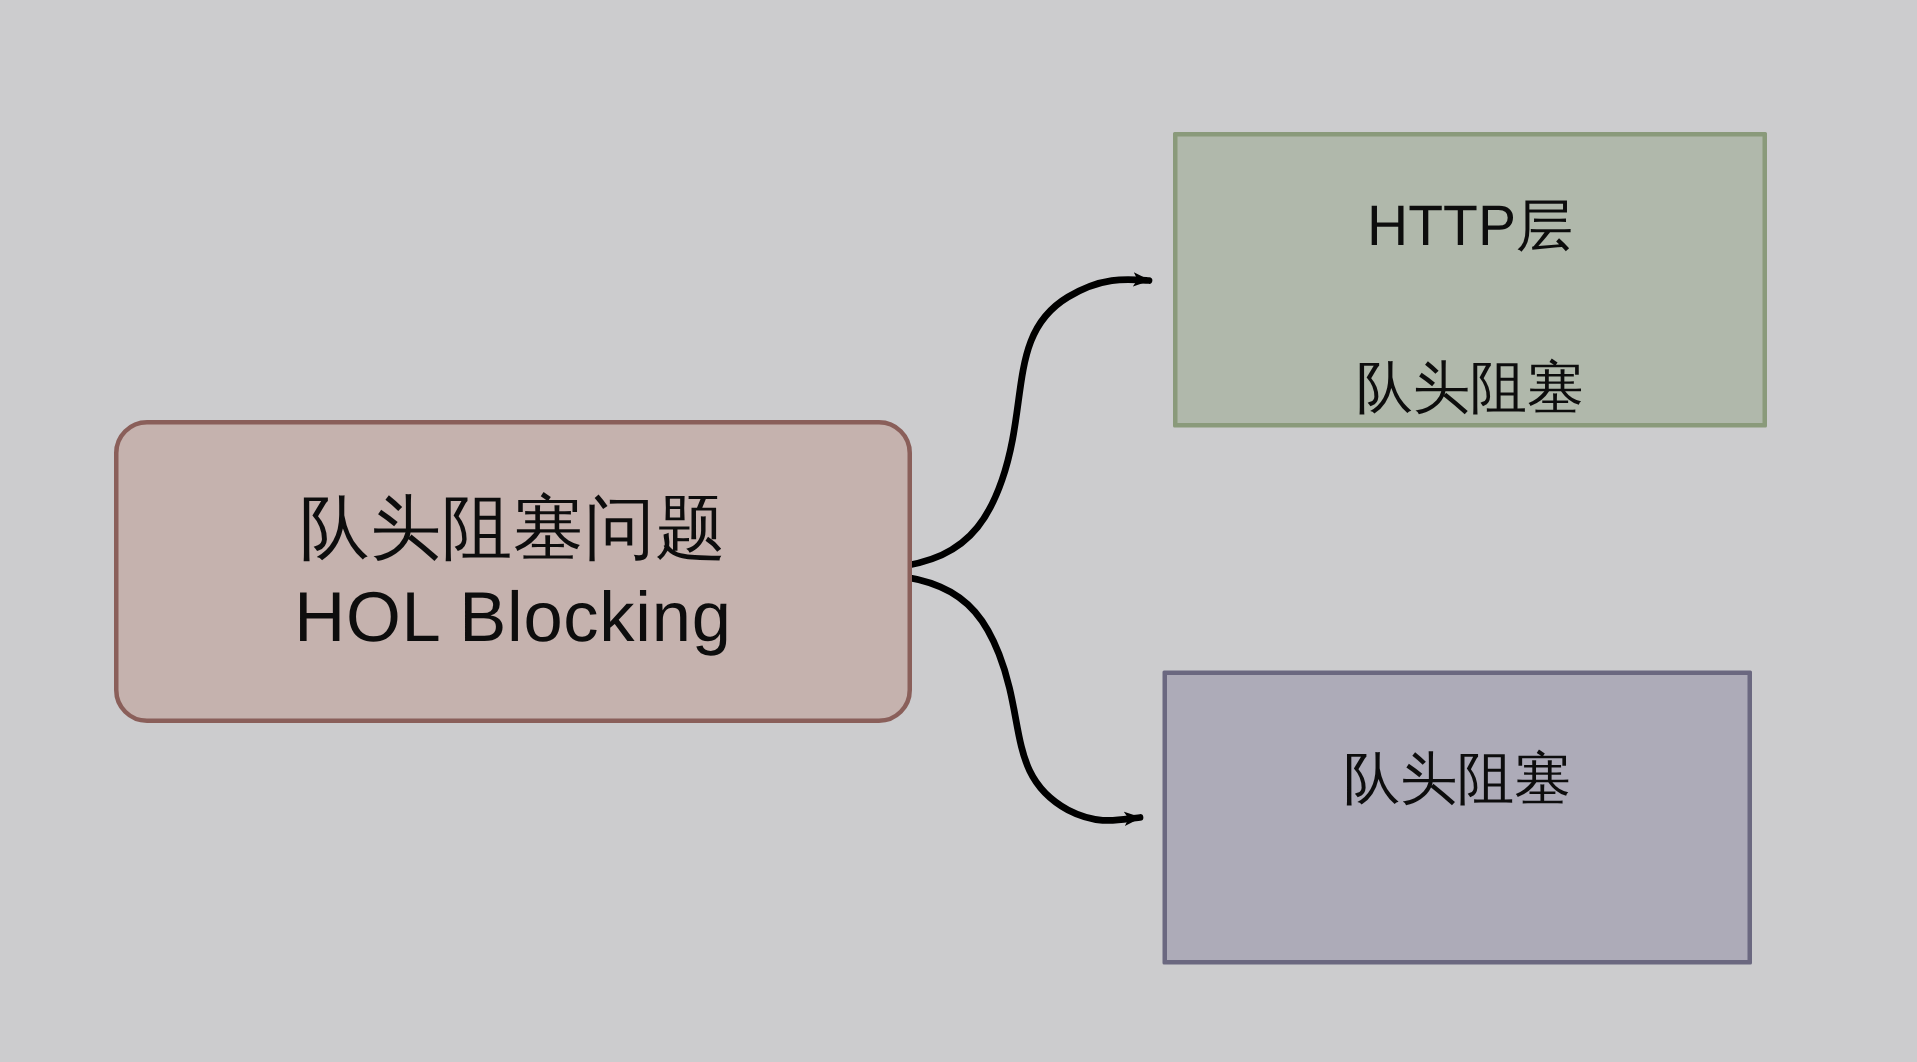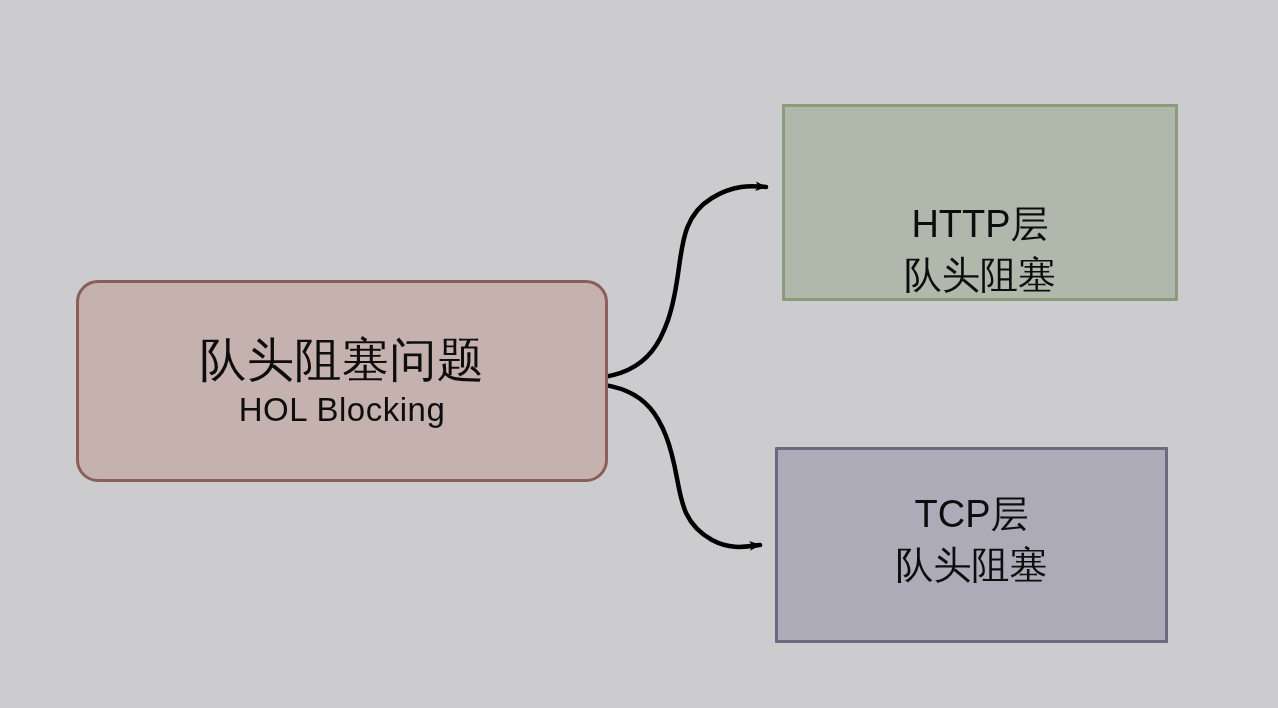--- a/index.html
+++ b/index.html
@@ -49,32 +49,32 @@
     width: 532px;
     height: 202px;
     background: #c5b2ae;
     border: 3px solid #8a5f5a;
     border-radius: 22px;
     justify-content: center;
     font-size: 47px;
     letter-spacing: 0.5px;
   }
   #node-root .line-1 { font-size: 47px; }
-  #node-root .line-2 { font-size: 33px; margin-top: 4px; }
+  #node-root .line-2 { font-size: 47px; margin-top: 4px; }
 
   
   #node-http {
     left: 782px;
-    top: 104px;
+    top: 88px;
     width: 396px;
     height: 197px;
     background: #b0b8ab;
     border: 3px solid #8a9a7b;
     border-radius: 1px;
-    justify-content: flex-end;
+    justify-content: space-between;
     padding-top: 38px;
     font-size: 38px;
   }
   #node-http .line-2 { margin-top: 6px; }
 
   
   #node-tcp {
     left: 775px;
     top: 447px;
     width: 393px;
@@ -109,17 +109,16 @@
     <span class="line line-1">队头阻塞问题</span>
     <span class="line line-2">HOL Blocking</span>
   </div>
 
   <div class="node" id="node-http">
     <span class="line line-1">HTTP层</span>
     <span class="line line-2">队头阻塞</span>
   </div>
 
   <div class="node" id="node-tcp">
-    <span class="line line-1">TCP层</span>
     <span class="line line-2">队头阻塞</span>
   </div>
 
 </div>
 
 </body></html>

